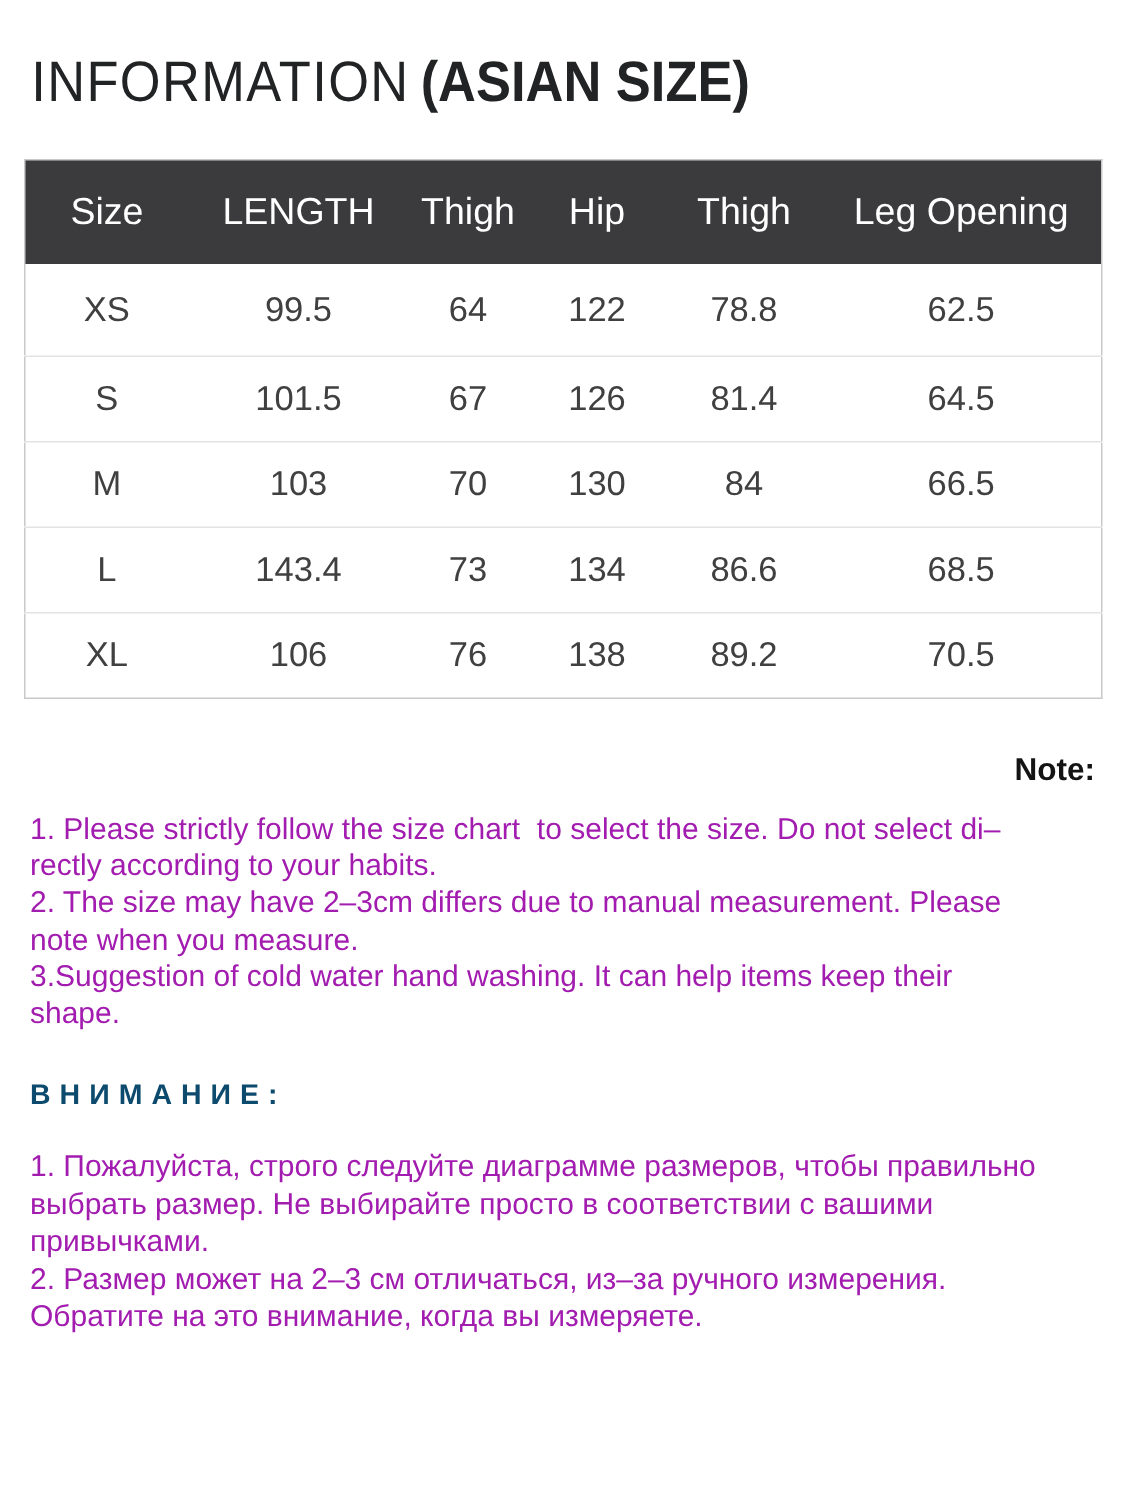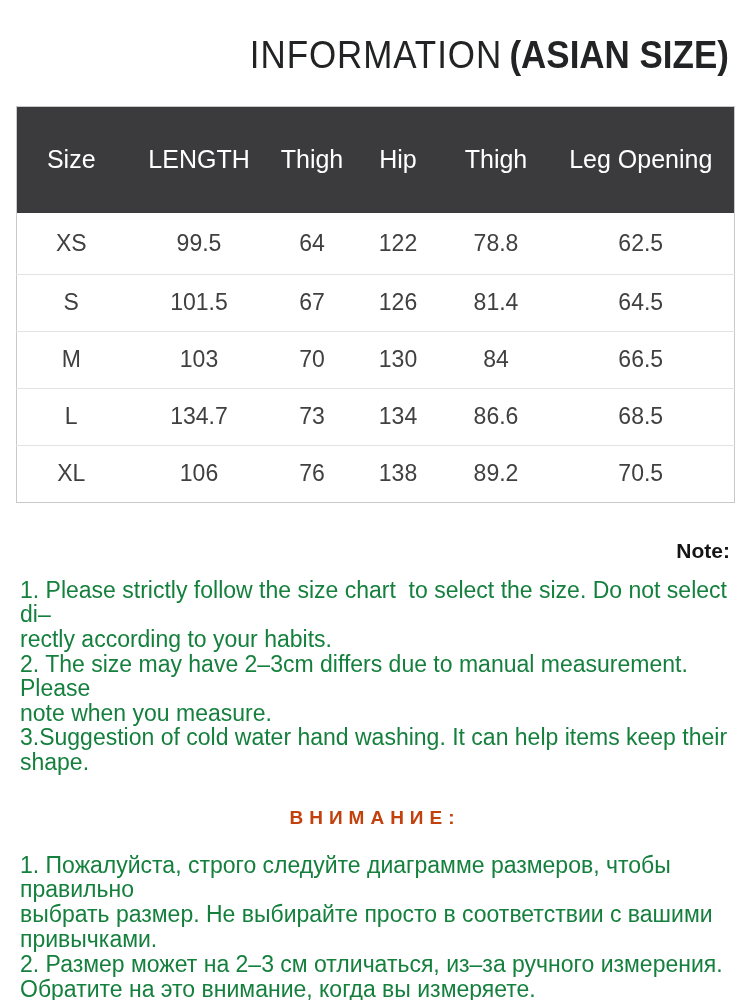--- a/index.html
+++ b/index.html
@@ -9,21 +9,21 @@
     background: #ffffff;
     font-family: "Liberation Sans", sans-serif;
     color: #333333;
     overflow: hidden;
   }
   .page { width: 750px; }
 
   
   .title {
     margin: 36px 0 0 0;
-    text-align: right;
+    text-align: left;
     font-size: 38px;
     line-height: 1.05;
     color: #222324;
     white-space: nowrap;
   }
   .title-inner {
     display: inline-block;
     transform: scaleX(0.92);
     transform-origin: center;
   }
@@ -36,21 +36,21 @@
     margin: 30px auto 0 auto;
     border-collapse: collapse;
     table-layout: fixed;
     border: 1px solid #c9c9c9;
   }
   .size-table thead th {
     background: #3b3b3d;
     color: #ffffff;
     font-size: 25px;
     font-weight: 400;
-    height: 106px;
+    height: 69px;
     text-align: center;
     vertical-align: middle;
     padding: 0;
     border: none;
   }
   .size-table tbody td {
     text-align: center;
     vertical-align: middle;
     font-size: 23px;
     font-weight: 400;
@@ -64,34 +64,33 @@
   
   .note { margin: 36px 20px 0 20px; }
   .note-heading {
     margin: 0 0 15px 0;
     font-size: 21px;
     font-weight: 700;
     color: #141414;
     text-align: right;
   }
   .line {
-    font-size: 23px;
+    font-size: 20px;
     line-height: 24.6px;
-    color: #15803d;
+    color: #a21caf;
     white-space: pre-wrap;
   }
 
   .attention { margin: 32px 20px 0 20px; }
   .attention-heading {
     margin: 0 0 24px 0;
     font-size: 19px;
     font-weight: 700;
     letter-spacing: 6px;
-    color: #c2410c;
-    text-align: center;
+    color: #0c4a6e;
   }
   .attention .line { line-height: 24.8px; }
 </style>
 </head>
 <body>
 
 <div class="page">
 
   <h1 class="title">
     <span class="title-inner"><span class="t-reg">INFORMATION</span><span class="t-bold">(ASIAN SIZE)</span></span>
@@ -136,21 +135,21 @@
       <tr>
         <td>M</td>
         <td>103</td>
         <td>70</td>
         <td>130</td>
         <td>84</td>
         <td>66.5</td>
       </tr>
       <tr>
         <td>L</td>
-        <td>134.7</td>
+        <td>143.4</td>
         <td>73</td>
         <td>134</td>
         <td>86.6</td>
         <td>68.5</td>
       </tr>
       <tr>
         <td>XL</td>
         <td>106</td>
         <td>76</td>
         <td>138</td>

